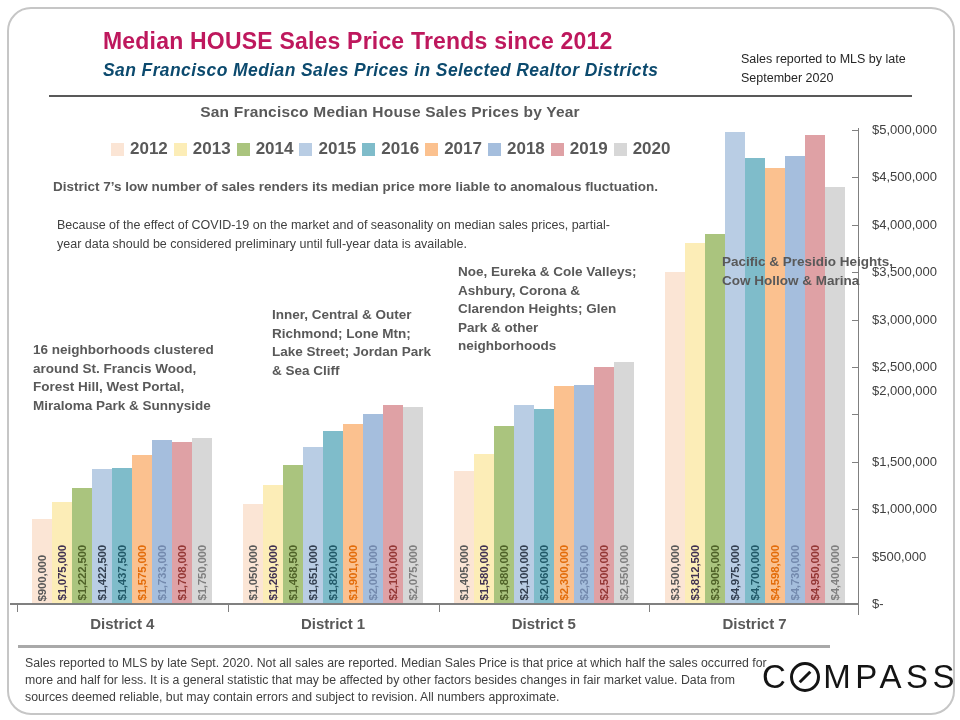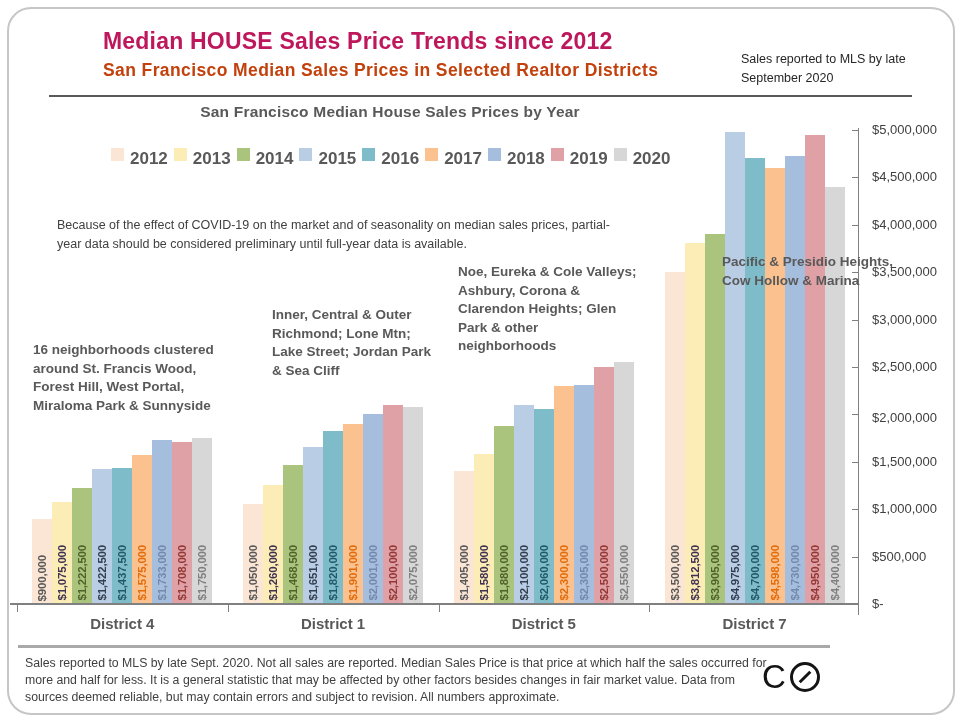--- a/index.html
+++ b/index.html
@@ -2,30 +2,30 @@
 <html><head>
 <meta charset="utf-8">
 <style>
   html,body{margin:0;padding:0;background:#ffffff;}
   body{width:960px;height:720px;position:relative;overflow:hidden;
        font-family:"Liberation Sans",sans-serif;color:#595959;}
   .panel{position:absolute;left:7px;top:7px;width:944px;height:704px;
          border:2px solid #c6c6c6;border-radius:24px;background:#ffffff;}
   
   .title{position:absolute;left:103px;top:28px;font-size:23px;font-weight:bold;color:#be185d;letter-spacing:.2px;}
-  .subtitle{position:absolute;left:103px;top:60px;font-size:17.5px;font-weight:bold;color:#c2410c;letter-spacing:.4px;}
+  .subtitle{position:absolute;left:103px;top:60px;font-size:17.5px;font-weight:bold;color:#0c4a6e;letter-spacing:.4px;font-style:italic;}
   .mls-note{position:absolute;left:741px;top:50px;width:175px;font-size:12.5px;line-height:19px;color:#262626;}
   .header-rule{position:absolute;left:49px;top:95px;width:863px;height:1.5px;background:#595959;}
   
   .chart-title{position:absolute;left:0;top:103px;width:780px;text-align:center;
                font-size:15.5px;font-weight:bold;color:#595959;letter-spacing:.2px;}
   .legend{position:absolute;left:111px;top:139px;display:flex;align-items:center;gap:4px;}
   .legend-item{display:flex;align-items:center;margin-right:2px;}
   .swatch{width:13px;height:13px;display:inline-block;margin-right:6px;}
-  .legend-label{font-size:17px;font-weight:bold;color:#595959;margin-top:10px;}
+  .legend-label{font-size:17px;font-weight:bold;color:#595959;}
   
   .anno-bold{position:absolute;left:53px;top:177px;width:680px;font-size:13.5px;font-weight:bold;
              line-height:19.5px;color:#595959;}
   .anno-small{position:absolute;left:57px;top:216px;width:575px;font-size:12.5px;line-height:18.5px;color:#404040;}
   
   .dnote{position:absolute;font-size:13.5px;font-weight:bold;line-height:18.5px;color:#595959;}
   .dnote0{left:33px;top:341px;width:205px;}
   .dnote1{left:272px;top:306px;width:168px;}
   .dnote2{left:458px;top:263px;width:182px;}
   .dnote3{left:722px;top:253px;width:172px;}
@@ -93,20 +93,21 @@
       <div class="swatch" style="background: rgb(223, 161, 165);"></div>
       <div class="legend-label">2019</div>
     </div>
     <div class="legend-item">
       <div class="swatch" style="background: rgb(215, 215, 215);"></div>
       <div class="legend-label">2020</div>
     </div>
   </div>
 
 <div class="anno-bold">
+  <div>District 7’s low number of sales renders its median price more liable to anomalous fluctuation.</div>
 </div>
 <div class="anno-small">Because of the effect of COVID-19 on the market and of seasonality on median sales prices, partial-year data should be considered preliminary until full-year data is available.</div>
 
 <div id="chart-root">
     <div class="group" style="left: 32.375px;">
       <div class="bar" style="height: 85px; background: rgb(251, 229, 213);">
         <div class="bar-label" style="color: rgb(89, 89, 89);">$900,000</div>
       </div>
       <div class="bar" style="height: 102px; background: rgb(252, 237, 183);">
         <div class="bar-label" style="color: rgb(64, 49, 82);">$1,075,000</div>
@@ -223,21 +224,21 @@
     <div class="yaxis-line" style="left: 858px; top: 128px; width: 1px; height: 487px;"></div>
     <div class="ytick" style="left: 852px; top: 604px; width: 6px; height: 1px;"></div>
     <div class="ytick-label" style="left: 872px; top: 596px;">$-</div>
     <div class="ytick" style="left: 852px; top: 556.6px; width: 6px; height: 1px;"></div>
     <div class="ytick-label" style="left: 872px; top: 548.6px;">$500,000</div>
     <div class="ytick" style="left: 852px; top: 509.2px; width: 6px; height: 1px;"></div>
     <div class="ytick-label" style="left: 872px; top: 501.2px;">$1,000,000</div>
     <div class="ytick" style="left: 852px; top: 461.8px; width: 6px; height: 1px;"></div>
     <div class="ytick-label" style="left: 872px; top: 453.8px;">$1,500,000</div>
     <div class="ytick" style="left: 852px; top: 414.4px; width: 6px; height: 1px;"></div>
-    <div class="ytick-label" style="left: 872px; top: 410px;">$2,000,000</div>
+    <div class="ytick-label" style="left: 872px; top: 383px;">$2,000,000</div>
     <div class="ytick" style="left: 852px; top: 367px; width: 6px; height: 1px;"></div>
     <div class="ytick-label" style="left: 872px; top: 359px;">$2,500,000</div>
     <div class="ytick" style="left: 852px; top: 319.6px; width: 6px; height: 1px;"></div>
     <div class="ytick-label" style="left: 872px; top: 311.6px; text-align: center;">$3,000,000</div>
     <div class="ytick" style="left: 852px; top: 272.2px; width: 6px; height: 1px;"></div>
     <div class="ytick-label" style="left: 872px; top: 264.2px;">$3,500,000</div>
     <div class="ytick" style="left: 852px; top: 224.8px; width: 6px; height: 1px;"></div>
     <div class="ytick-label" style="left: 872px; top: 216.8px;">$4,000,000</div>
     <div class="ytick" style="left: 852px; top: 177.4px; width: 6px; height: 1px;"></div>
     <div class="ytick-label" style="left: 872px; top: 169.4px;">$4,500,000</div>
@@ -257,13 +258,14 @@
     <div class="dnote dnote1">Inner, Central &amp; Outer Richmond; Lone Mtn; Lake Street; Jordan Park &amp; Sea Cliff</div>
     <div class="dnote dnote2">Noe, Eureka &amp; Cole Valleys; Ashbury, Corona &amp; Clarendon Heights; Glen Park &amp; other neighborhoods</div>
     <div class="dnote dnote3">Pacific &amp; Presidio Heights, Cow Hollow &amp; Marina</div>
   </div>
 
 <div class="bottom-rule"></div>
 <div class="footer-text">Sales reported to MLS by late Sept. 2020. Not all sales are reported. Median Sales Price is that price at which half the sales occurred for more and half for less. It is a general statistic that may be affected by other factors besides changes in fair market value. Data from sources deemed reliable, but may contain errors and subject to revision.  All numbers approximate.</div>
 <div class="logo" id="logo">
     <span>C</span>
     <span class="logo-o"></span>
+    <span>MPASS</span>
   </div>
 
 </body></html>

